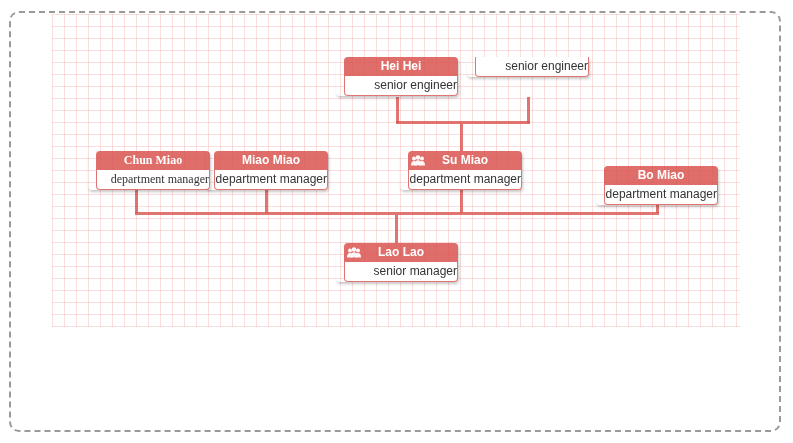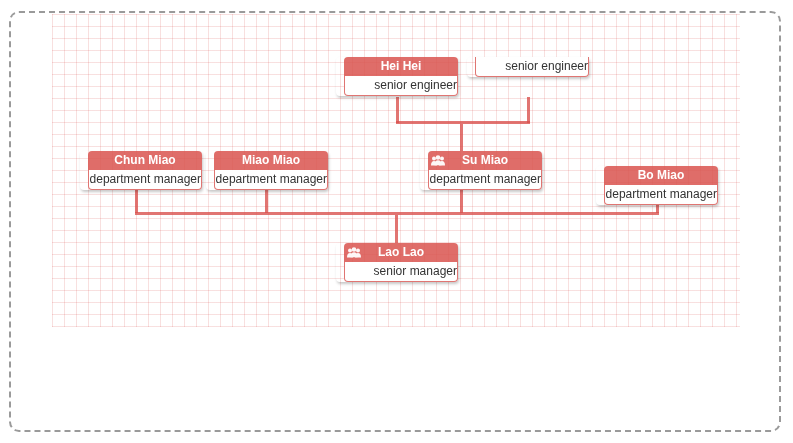--- a/index.html
+++ b/index.html
@@ -39,23 +39,23 @@
     border:1px solid rgba(217,83,79,0.8);border-top:none;
     background:#ffffff;color:#333333;font-size:12px;text-align:right;
     border-radius:0 0 4px 4px;
     white-space:nowrap;overflow:hidden;
   }
   .sym{position:absolute;left:3px;top:4px;width:14px;height:11px;}
   .sym svg{display:block;opacity:0.95;}
   
   .n-hei {left:336px;top:57px;}
   .n-tie {left:467px;top:57px;}
-  .n-chun{left:80px; top:151px;}
+  .n-chun{left:88px; top:151px;font-family:Liberation Serif, serif;}
   .n-hong{left:206px;top:151px;}
-  .n-su  {left:400px;top:151px;margin-left:20px;}
+  .n-su  {left:400px;top:151px;}
   .n-bo  {left:596px;top:166px;}
   .n-lao {left:336px;top:243px;}
   
   .cl{position:absolute;background:rgba(217,83,79,0.8);}
   .c-v1{left:396px;top:97px; width:3px;height:26px;}
   .c-v2{left:527px;top:97px; width:3px;height:26px;}
   .c-h1{left:396px;top:121px;width:134px;height:3px;}
   .c-d1{left:460px;top:124px;width:3px;height:27px;}
   .c-v3{left:135px;top:190px;width:3px;height:23px;}
   .c-v4{left:265px;top:190px;width:3px;height:23px;}

